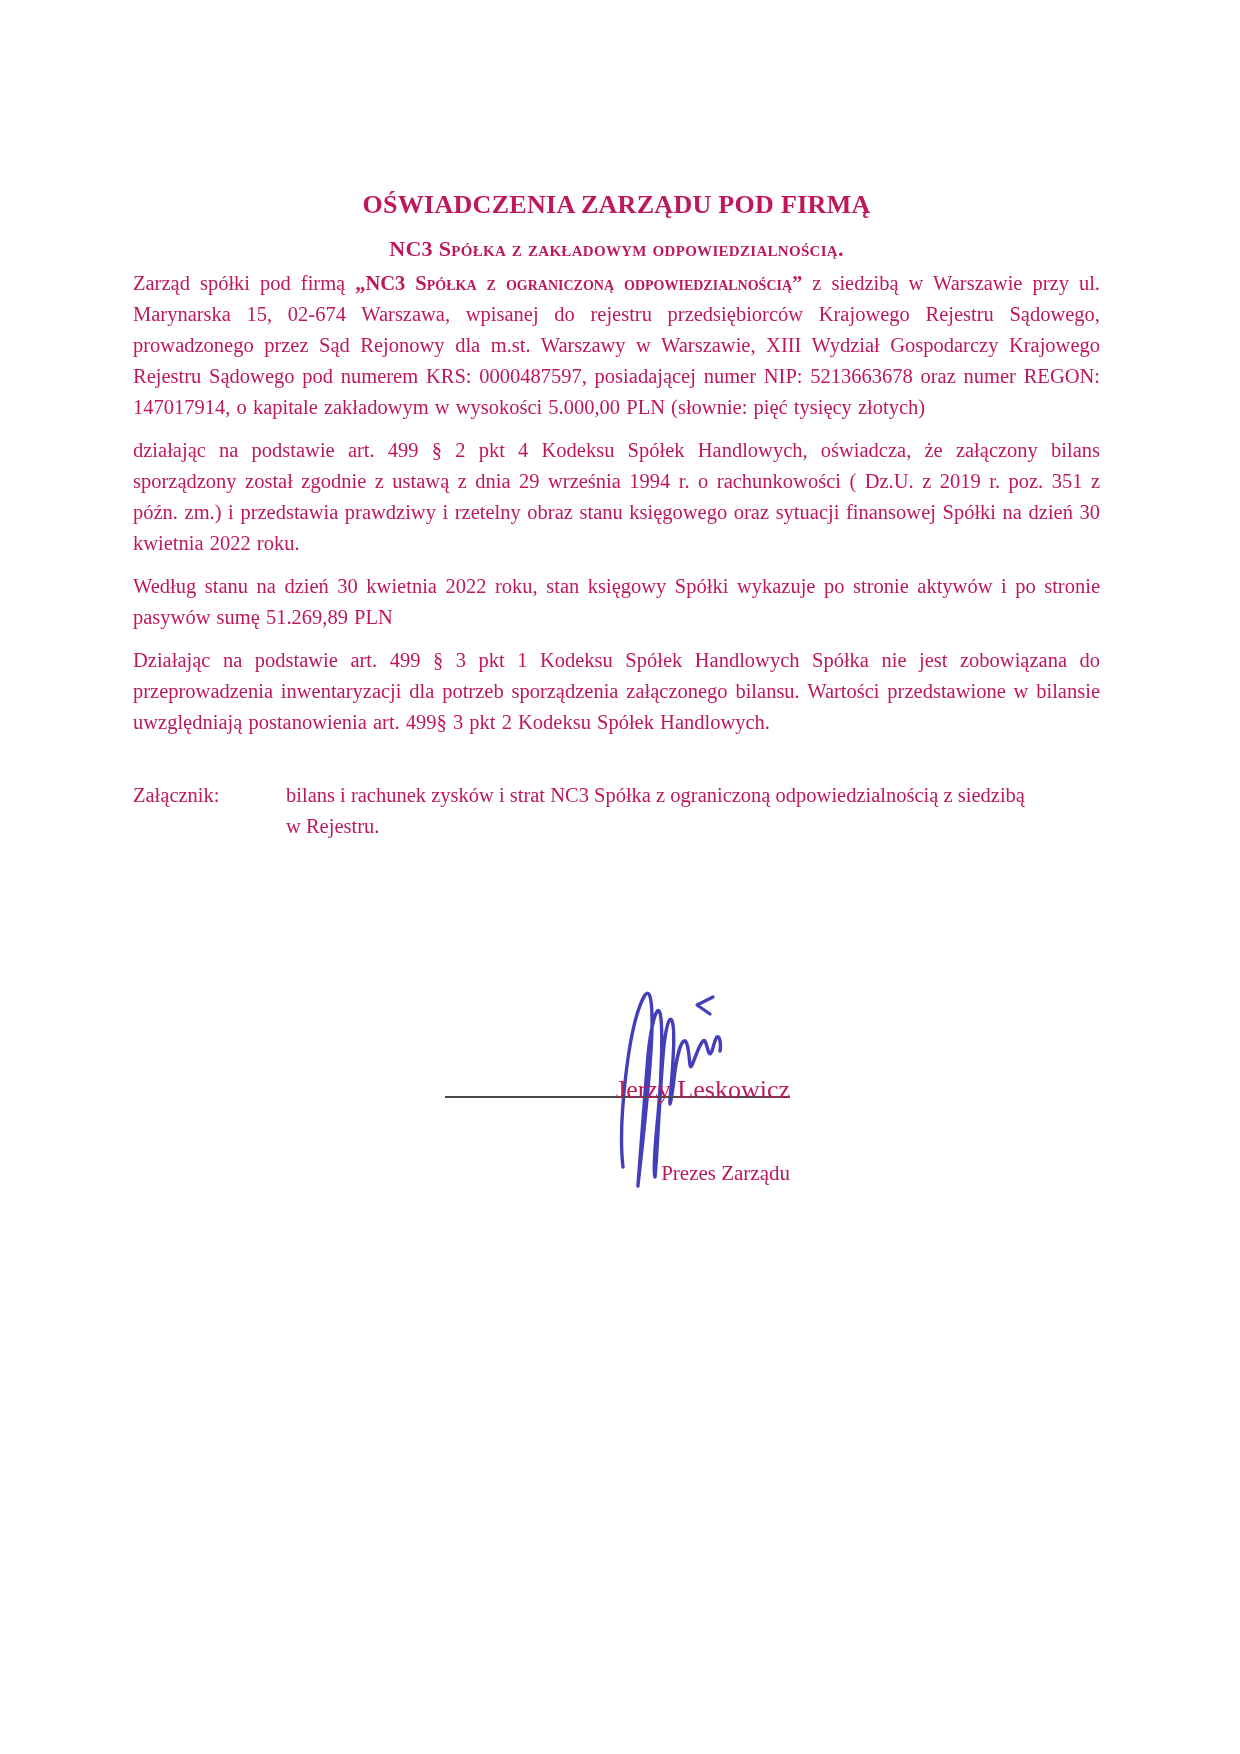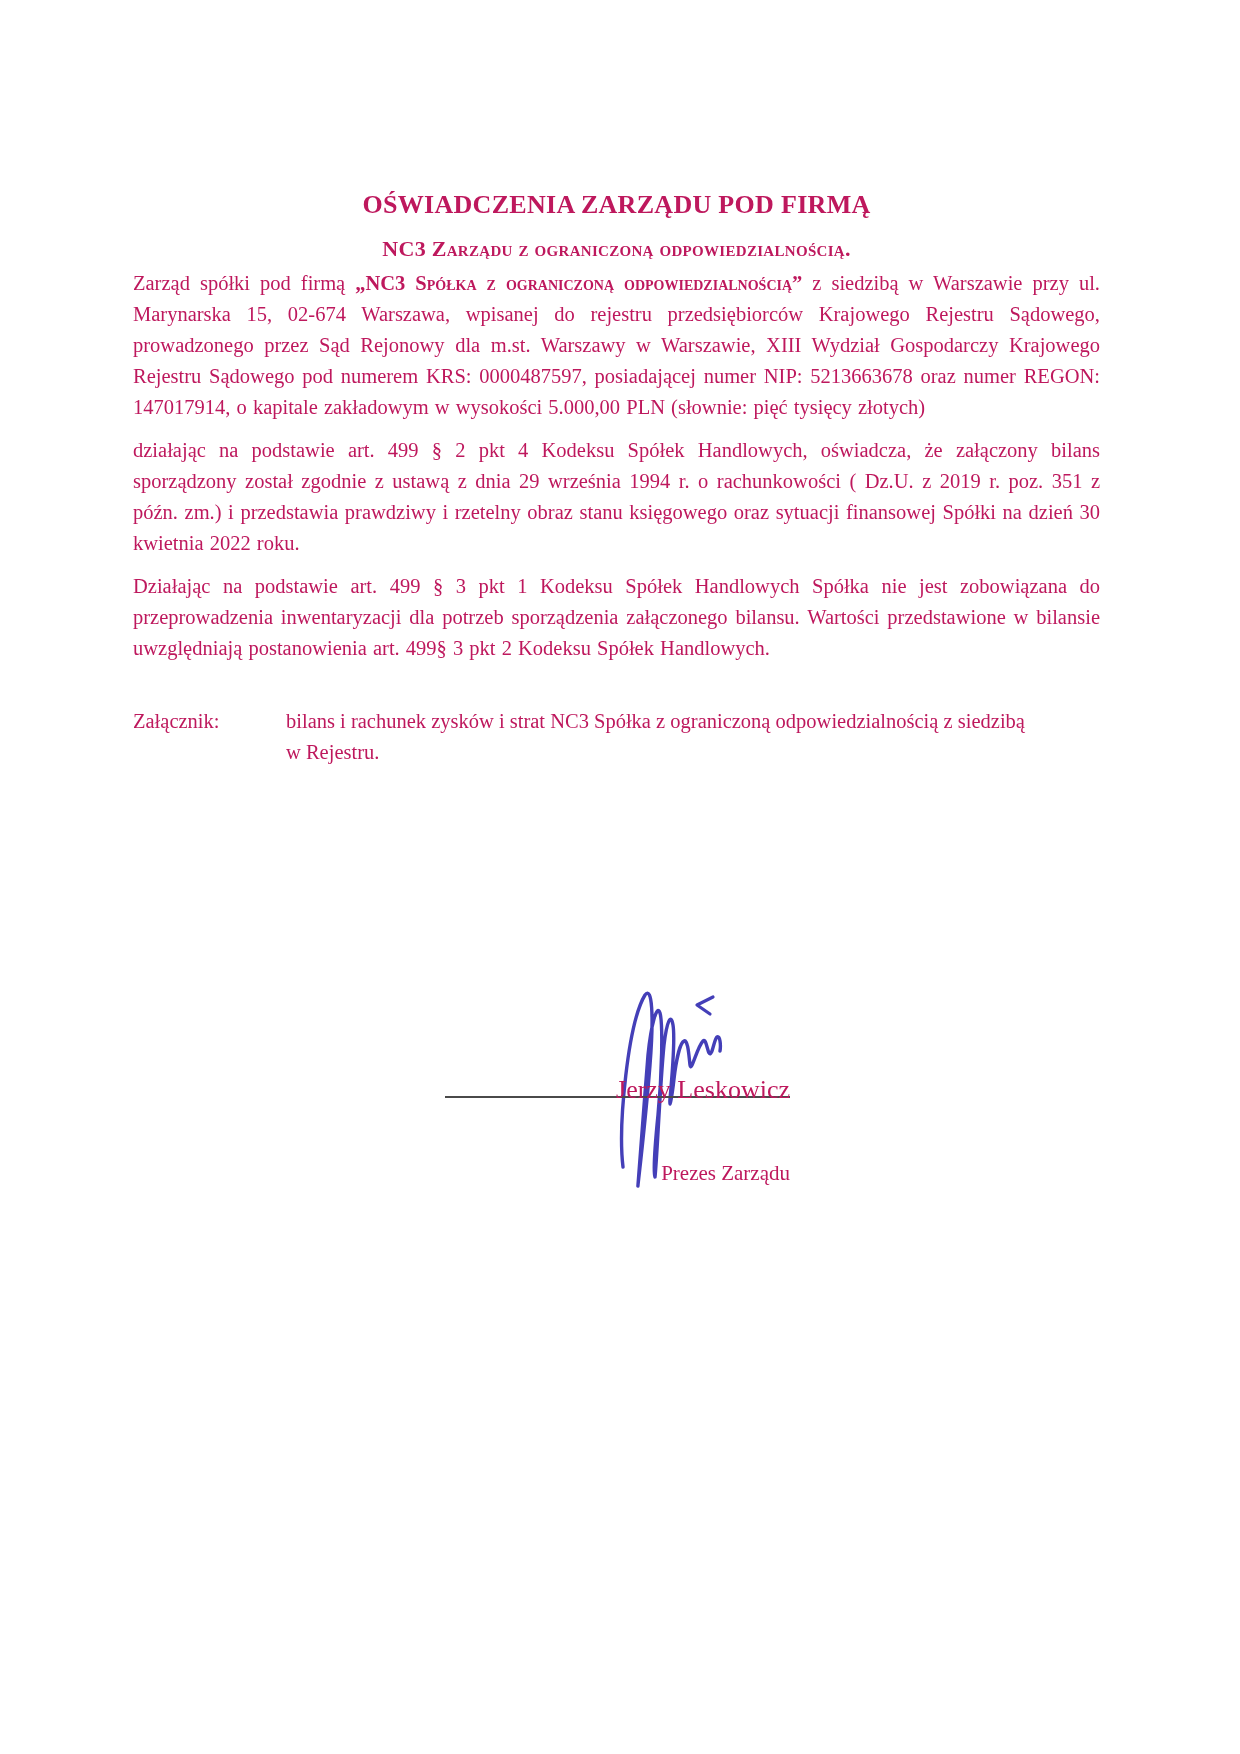--- a/index.html
+++ b/index.html
@@ -97,26 +97,27 @@
   }
 </style>
 </head>
 <body>
 
 <div class="page">
   <div class="content">
 
     <div class="doc-title">OŚWIADCZENIA ZARZĄDU POD FIRMĄ</div>
 
-    <div class="doc-subtitle">NC3 Zarządu z ograniczoną odpowiedzialnością.</div>
+    <div class="doc-subtitle">NC3 Spółka z zakładowym odpowiedzialnością.</div>
 
     <p class="body first"><span>Zarząd spółki pod firmą </span><span class="company-inline">„NC3 Spółka z ograniczoną odpowiedzialnością”</span><span> z siedzibą w Warszawie przy ul. Marynarska 15, 02-674 Warszawa, wpisanej do rejestru przedsiębiorców Krajowego Rejestru Sądowego, prowadzonego przez Sąd Rejonowy dla m.st. Warszawy w Warszawie, XIII Wydział Gospodarczy Krajowego Rejestru Sądowego pod numerem KRS: 0000487597, posiadającej numer NIP: 5213663678 oraz numer REGON: 147017914, o kapitale zakładowym w wysokości 5.000,00 PLN (słownie: pięć tysięcy złotych)</span></p>
 
     <p class="body">działając na podstawie art. 499 § 2 pkt 4 Kodeksu Spółek Handlowych, oświadcza, że załączony bilans sporządzony został zgodnie z ustawą z dnia 29 września 1994 r. o rachunkowości ( Dz.U. z 2019 r. poz. 351 z późn. zm.) i przedstawia prawdziwy i rzetelny obraz stanu księgowego oraz sytuacji finansowej Spółki na dzień 30 kwietnia 2022 roku.</p>
 
+    <p class="body">Według stanu na dzień 30 kwietnia 2022 roku, stan księgowy Spółki wykazuje po stronie aktywów i po stronie pasywów sumę 51.269,89 PLN</p>
 
 
     <p class="body">Działając na podstawie art. 499 § 3 pkt 1 Kodeksu Spółek Handlowych Spółka nie jest zobowiązana do przeprowadzenia inwentaryzacji dla potrzeb sporządzenia załączonego bilansu. Wartości przedstawione w bilansie uwzględniają postanowienia art. 499§ 3 pkt 2 Kodeksu Spółek Handlowych.</p>
 
     <div class="attachment">
       <div class="attachment-label">Załącznik:</div>
       <div class="attachment-text">
         <div>bilans i rachunek zysków i strat NC3 Spółka z ograniczoną odpowiedzialnością z siedzibą</div>
         <div>w Rejestru.</div>
       </div>

